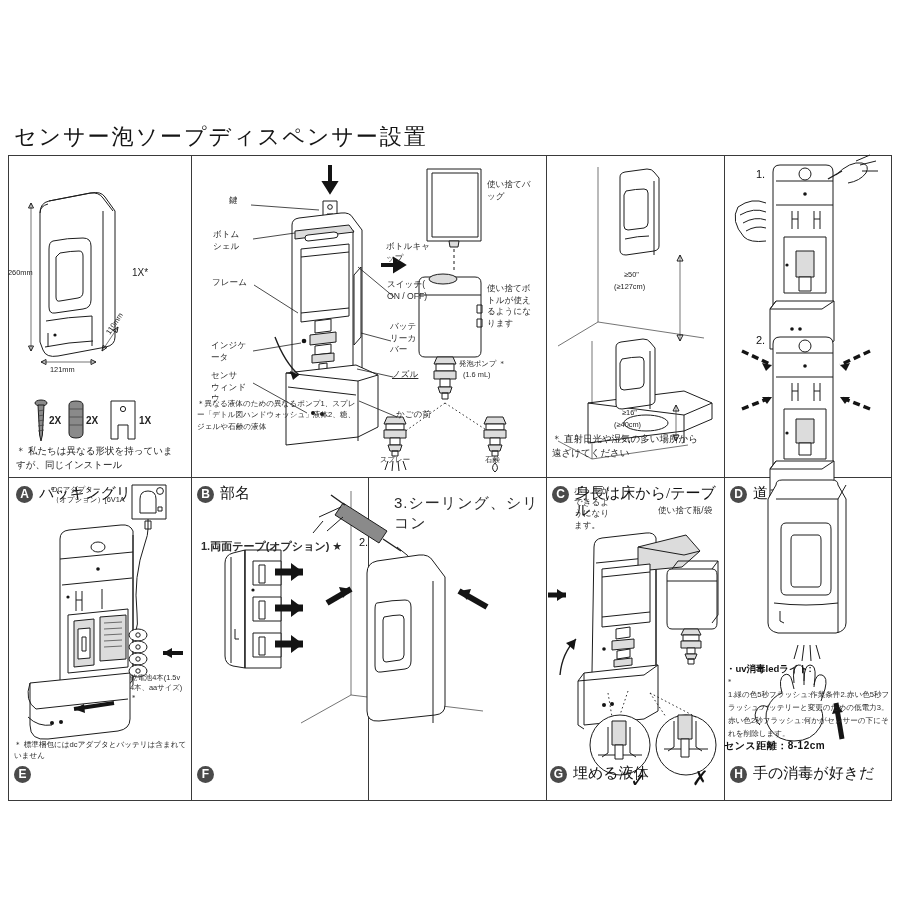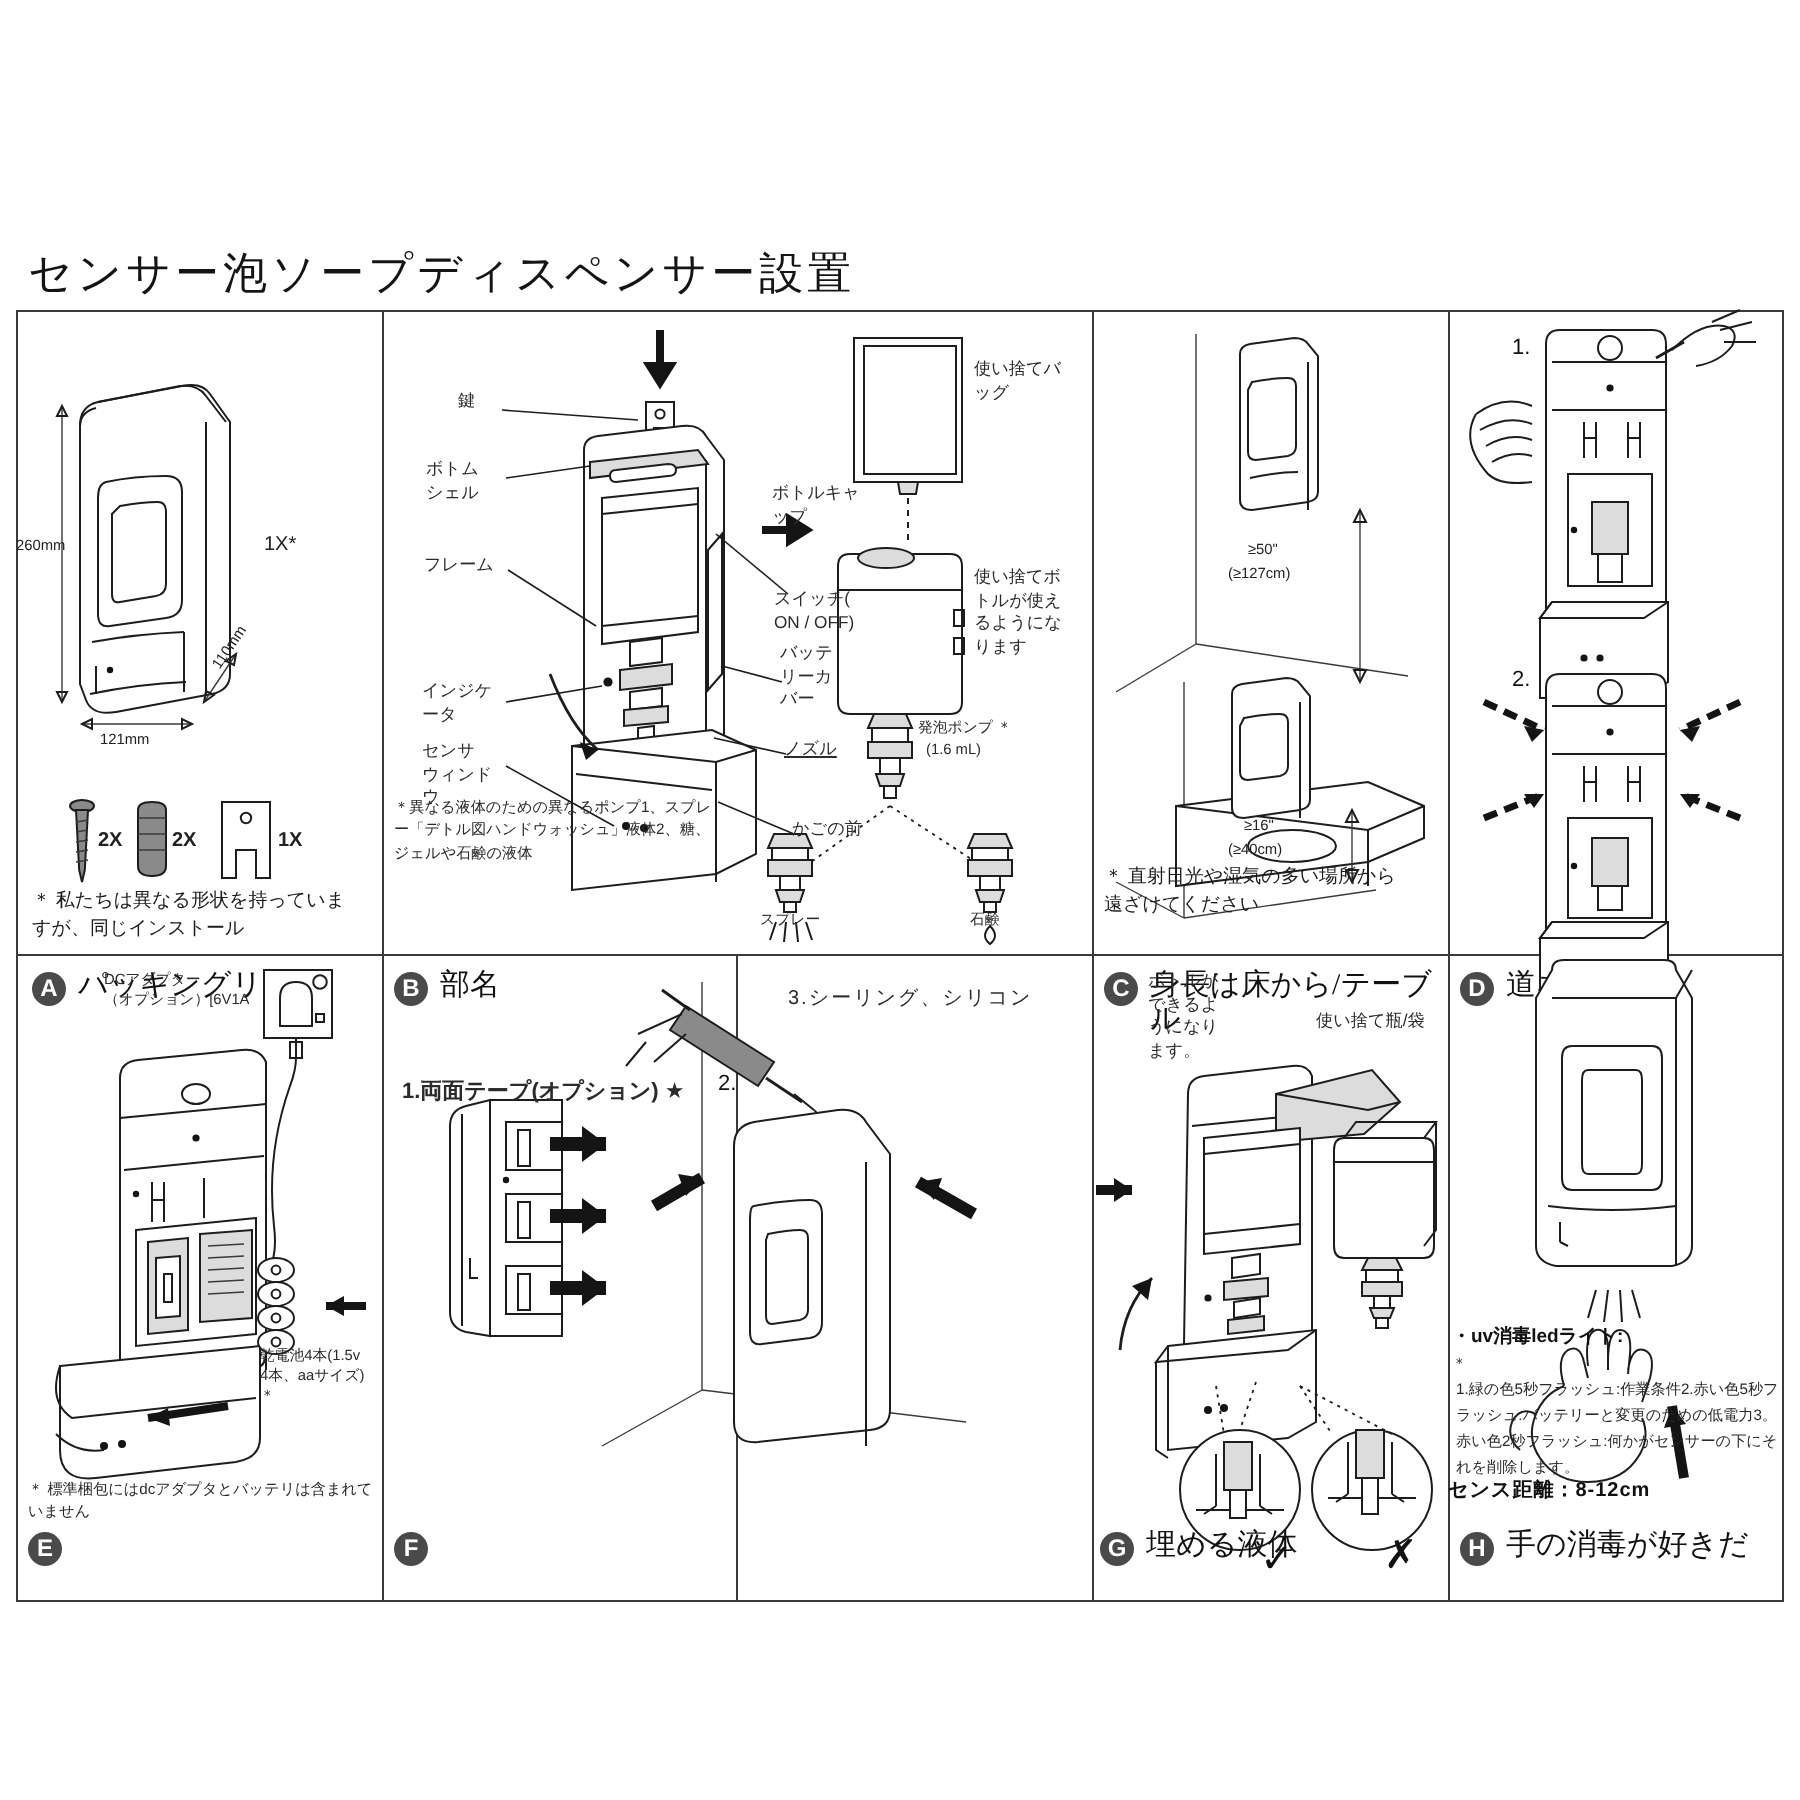--- a/index.html
+++ b/index.html
@@ -239,21 +239,21 @@
       <div class="lbl" style="left:22px;top:74px;">ボトム
 シェル</div>
       <div class="lbl" style="left:21px;top:122px;">フレーム</div>
       <div class="lbl" style="left:20px;top:185px;">インジケ
 ータ</div>
       <div class="lbl" style="left:20px;top:215px;">センサ
 ウィンド
 ウ</div>
       <div class="lbl" style="left:195px;top:86px;">ボトルキャ
 ップ</div>
-      <div class="lbl" style="left:196px;top:124px;margin-top:15px;">スイッチ(
+      <div class="lbl" style="left:196px;top:124px;">スイッチ(
 ON / OFF)</div>
       <div class="lbl" style="left:199px;top:166px;">バッテ
 リーカ
 バー</div>
       <div class="lbl" style="left:201px;top:214px;text-decoration:underline;">ノズル</div>
       <div class="lbl" style="left:205px;top:254px;">かごの前</div>
       <div class="lbl" style="left:296px;top:24px;">使い捨てバ
 ッグ</div>
       <div class="lbl" style="left:296px;top:128px;">使い捨てボ
 トルが使え
@@ -494,21 +494,21 @@
         <path class="ln" d="M193 140 q10 -2 16 -2 q4 0 4 4 v36 q0 4 -4 5 l-14 2 q-3 0 -3 -4 v-38 Z"></path>
 
         <path class="dk" stroke="#141414" stroke-width="6" fill="none" d="M136 126 l24 -14"></path>
         <path class="dk" d="M160 112 l-12 -2 l4 11 Z"></path>
         <path class="dk" stroke="#141414" stroke-width="6" fill="none" d="M296 130 l-28 -16"></path>
         <path class="dk" d="M268 114 l12 -2 l-4 11 Z"></path>
       </svg>
 
       <div class="lbl" style="left:10px;top:62px;font-size:11px;font-weight:bold;">1.両面テープ(オプション) ★</div>
       <div class="lbl num" style="left:168px;top:58px;">2.</div>
-      <div class="lbl" style="left:203px;top:16px;font-size:10px;letter-spacing:1px;">3.シーリング、シリコン</div>
+      <div class="lbl" style="left:203px;top:16px;font-size:15px;letter-spacing:1px;">3.シーリング、シリコン</div>
 
 
       <div class="cap" style="left:6px;top:288px;">
         <span class="badge">F</span>
       </div>
     </div>
 
     <div class="panel" style="left:538px;top:322px;width:178px;height:323px;">
       <svg width="178" height="323" viewBox="0 0 178 323">
 

